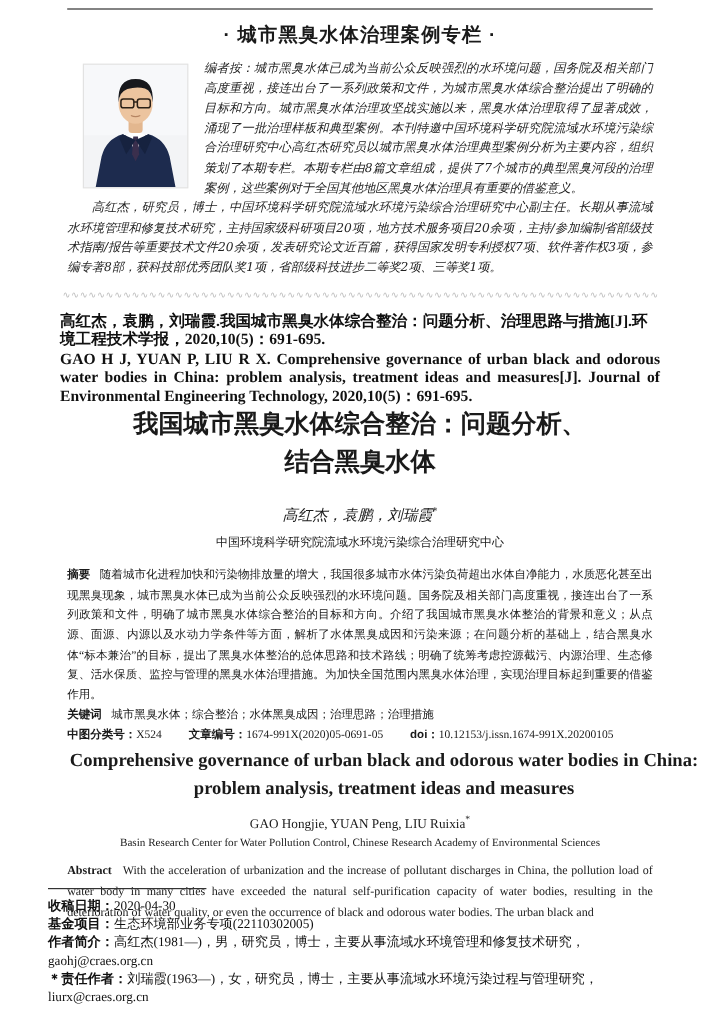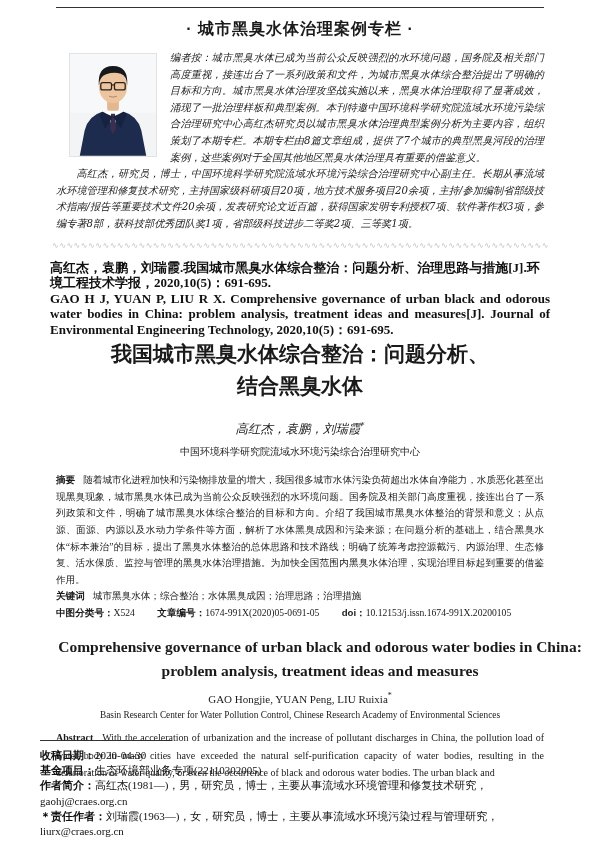--- a/index.html
+++ b/index.html
@@ -37,21 +37,21 @@
               font-style:italic;}
   .authors-cn sup{font-size:8px;}
   .affil-cn{margin-top:7px;text-align:center;font-size:10px;}
   
   .abs-cn,.kw-line,.meta-line{margin:0 56px;font-size:9.6px;line-height:16.6px;text-align:justify;}
   .abs-cn{margin-top:13px;}
   .lbl{font-family:"Liberation Sans","DejaVu Sans",sans-serif;font-weight:700;}
   .lbl.pad{margin-right:8px;}
   .meta-line .group{margin-right:20px;white-space:nowrap;}
   
-  .title-en{margin-top:13px;text-align:center;font-weight:700;font-size:15.5px;line-height:24px;padding-left:40px;}
+  .title-en{margin-top:0;text-align:center;font-weight:700;font-size:15.5px;line-height:24px;padding-left:40px;}
   .authors-en{margin-top:8px;text-align:center;font-size:11px;}
   .authors-en sup{font-size:8px;}
   .affil-en{margin-top:6px;text-align:center;font-size:9.3px;}
   .abs-en{margin:9px 56px 0;font-size:10px;line-height:17.5px;text-align:justify;}
   .abs-en .lbl-en{font-weight:700;margin-right:9px;}
   
   .footnote{position:absolute;left:40px;right:56px;top:740px;font-size:11px;line-height:15.2px;color:#111;}
   .foot-rule{width:132px;border-top:1px solid #333;margin-bottom:7px;}
   .fn-label{font-family:"Liberation Sans","DejaVu Sans",sans-serif;font-weight:700;}
 </style>

